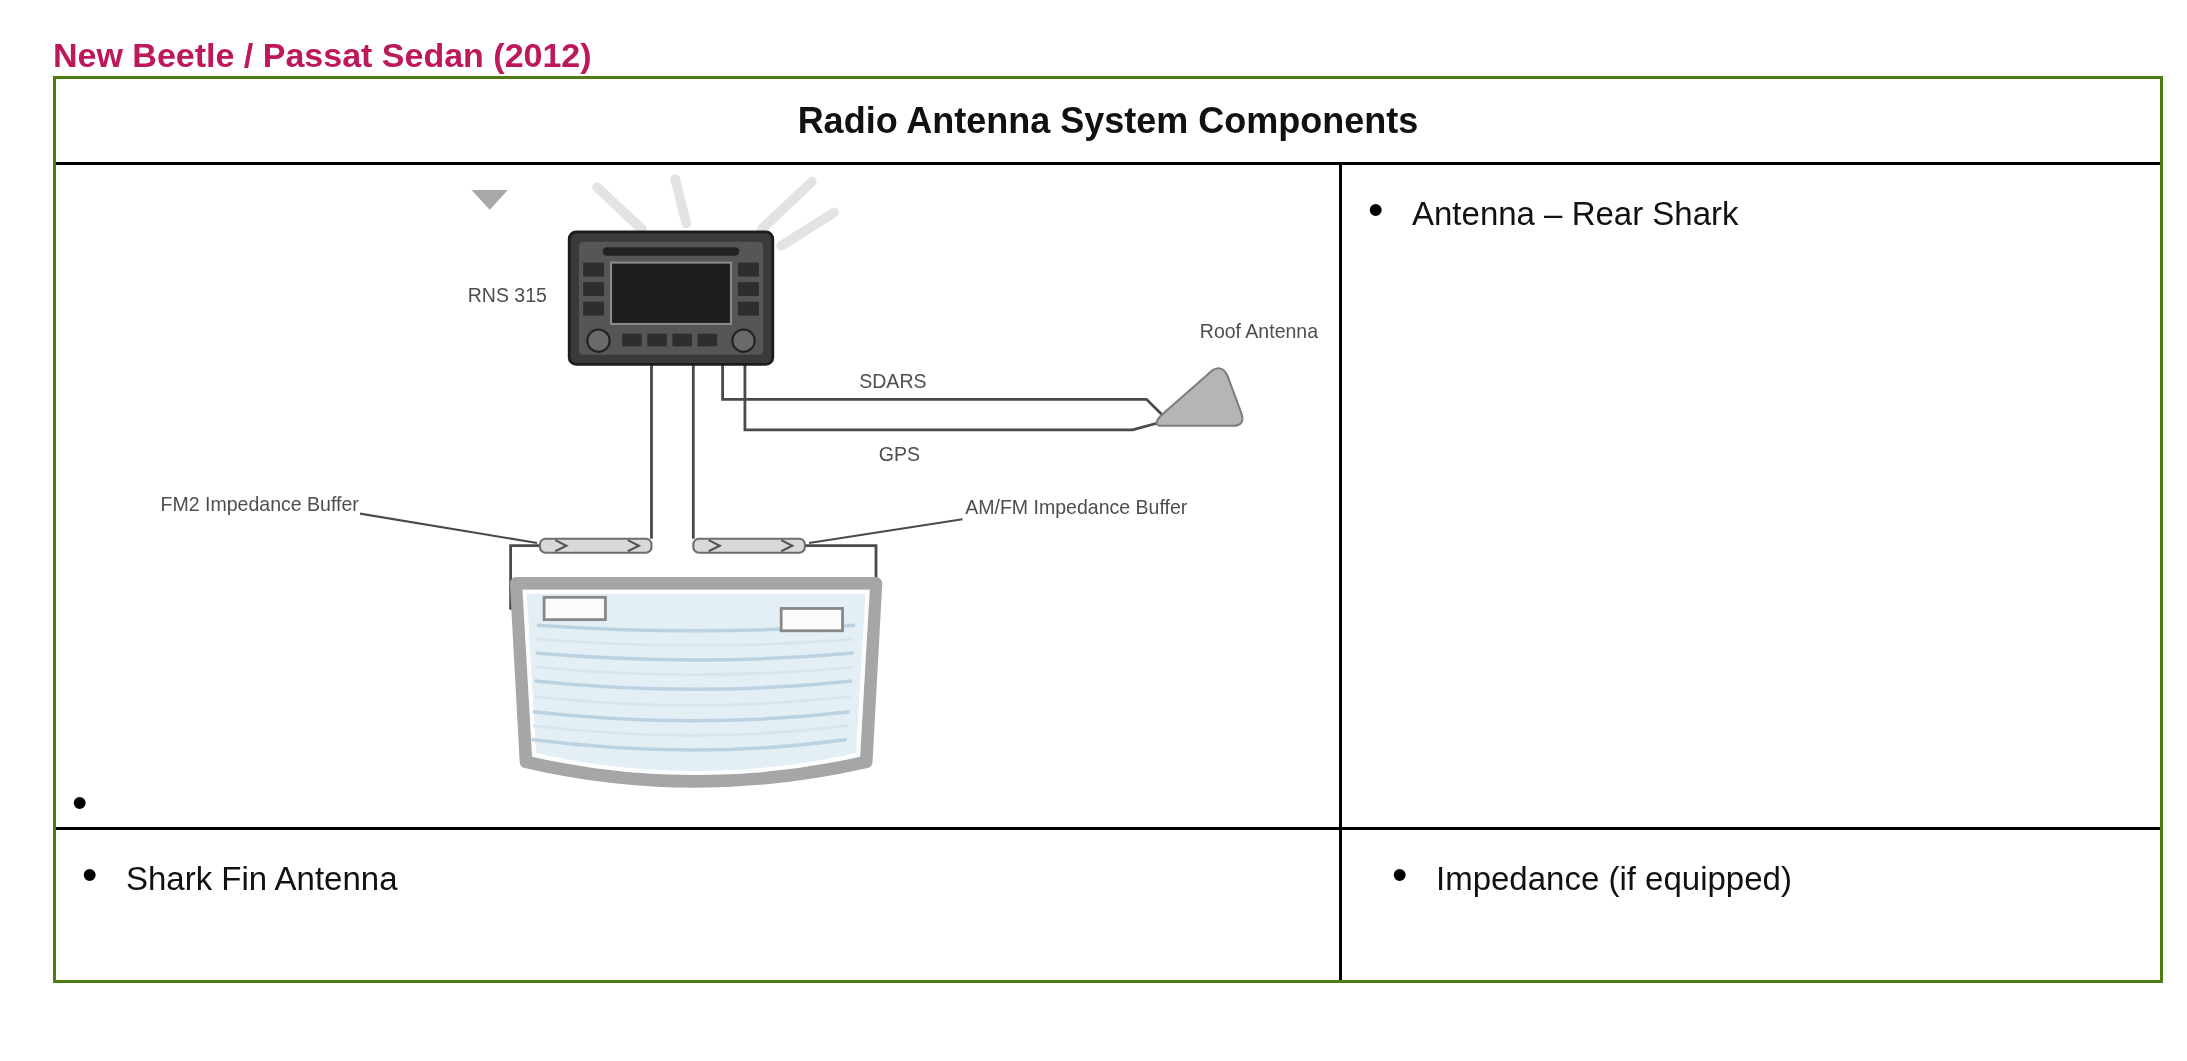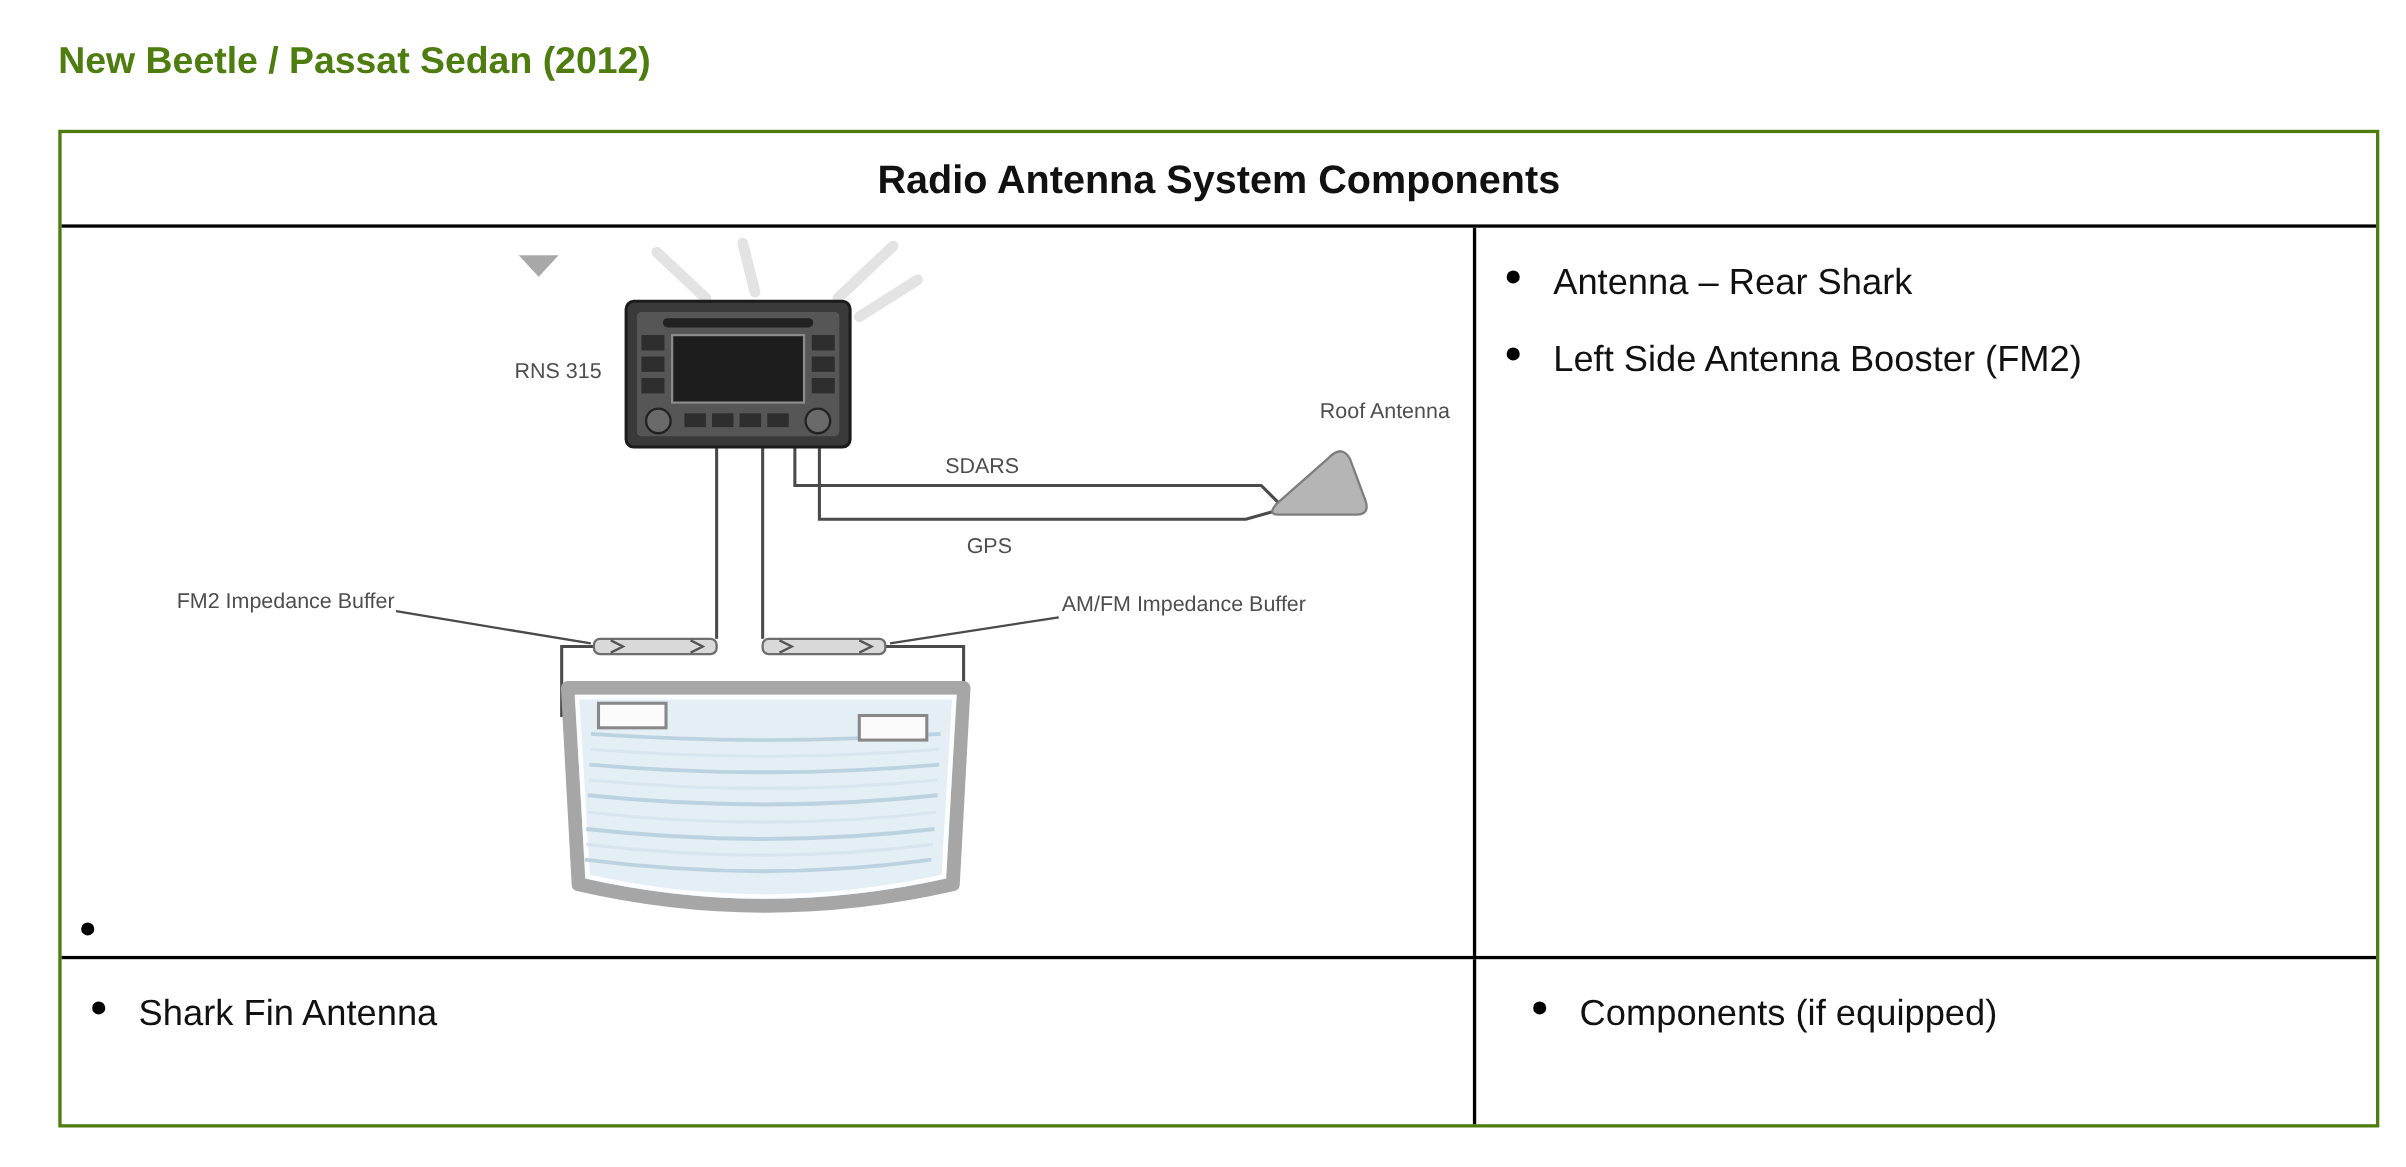--- a/index.html
+++ b/index.html
@@ -4,22 +4,22 @@
 <style>
   * { margin:0; padding:0; box-sizing:border-box; }
   html,body {
     width:2187px; height:1061px; background:#ffffff; color:#000;
     font-family:"Liberation Sans", sans-serif;
     overflow:hidden;
   }
   .page { padding:34px 0 0 53px; }
 
   h1.doc-title {
-    font-size:34px; font-weight:bold; line-height:42px; margin-bottom:42px;
-    color:#4d7c0f;
+    font-size:34px; font-weight:bold; line-height:42px; 
+    color:#be185d;
   }
 
   .rtable {
     width:2110px;
     border:3px solid #4d7c0f;
   }
   .thead {
     height:86px;
     border-bottom:3px solid #000;
     display:flex; align-items:center; justify-content:center;
@@ -141,32 +141,31 @@
           <text x="75" y="248" font-size="14" fill="#4e4e4e">FM2 Impedance Buffer</text>
           <text x="652" y="250" font-size="14" fill="#4e4e4e">AM/FM Impedance Buffer</text>
         </svg>
 
         <span class="stray-bullet">•</span>
       </div>
 
       <div class="cell right">
         <ul class="blist">
           <li>Antenna – Rear Shark</li>
-          <li>Left Side Antenna Booster (FM2)</li>
         </ul>
       </div>
     </div>
 
     <div class="row bottom">
       <div class="cell left">
         <ul class="blist">
           <li>Shark Fin Antenna</li>
         </ul>
       </div>
       <div class="cell right">
         <ul class="blist">
-          <li>Components (if equipped)</li>
+          <li>Impedance (if equipped)</li>
         </ul>
       </div>
     </div>
 
   </div>
 </div>
 
 </body></html>

